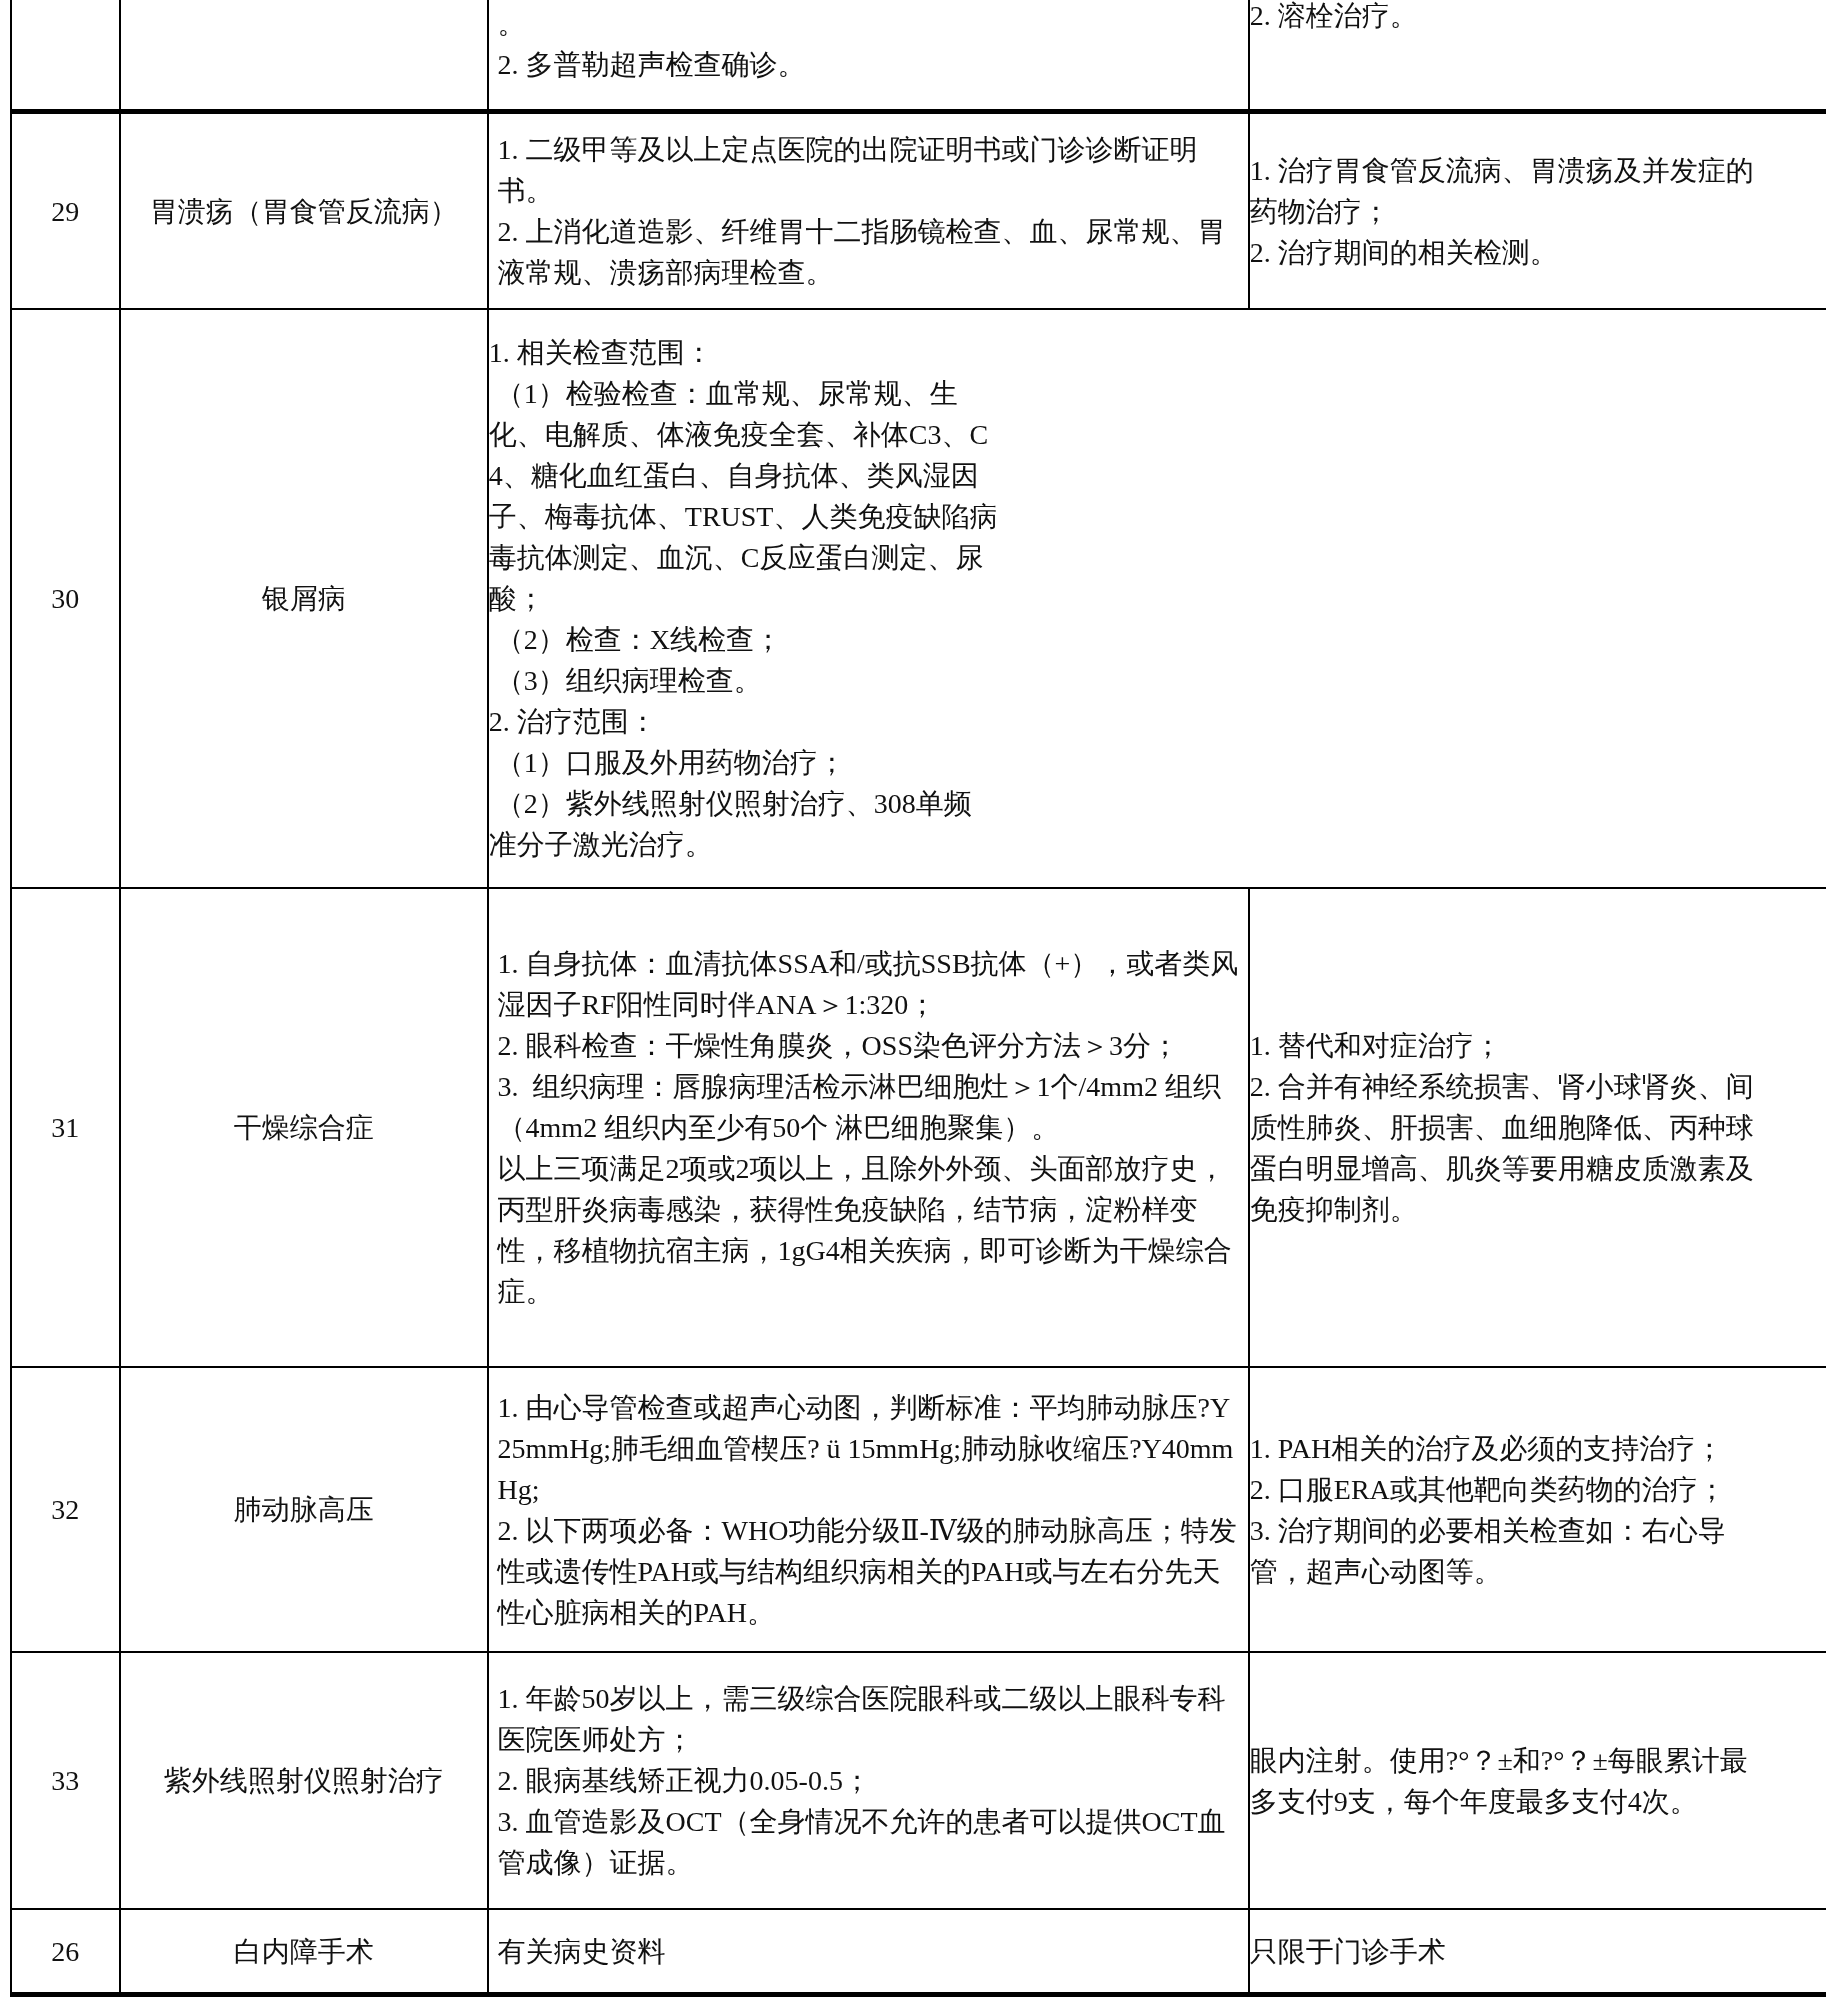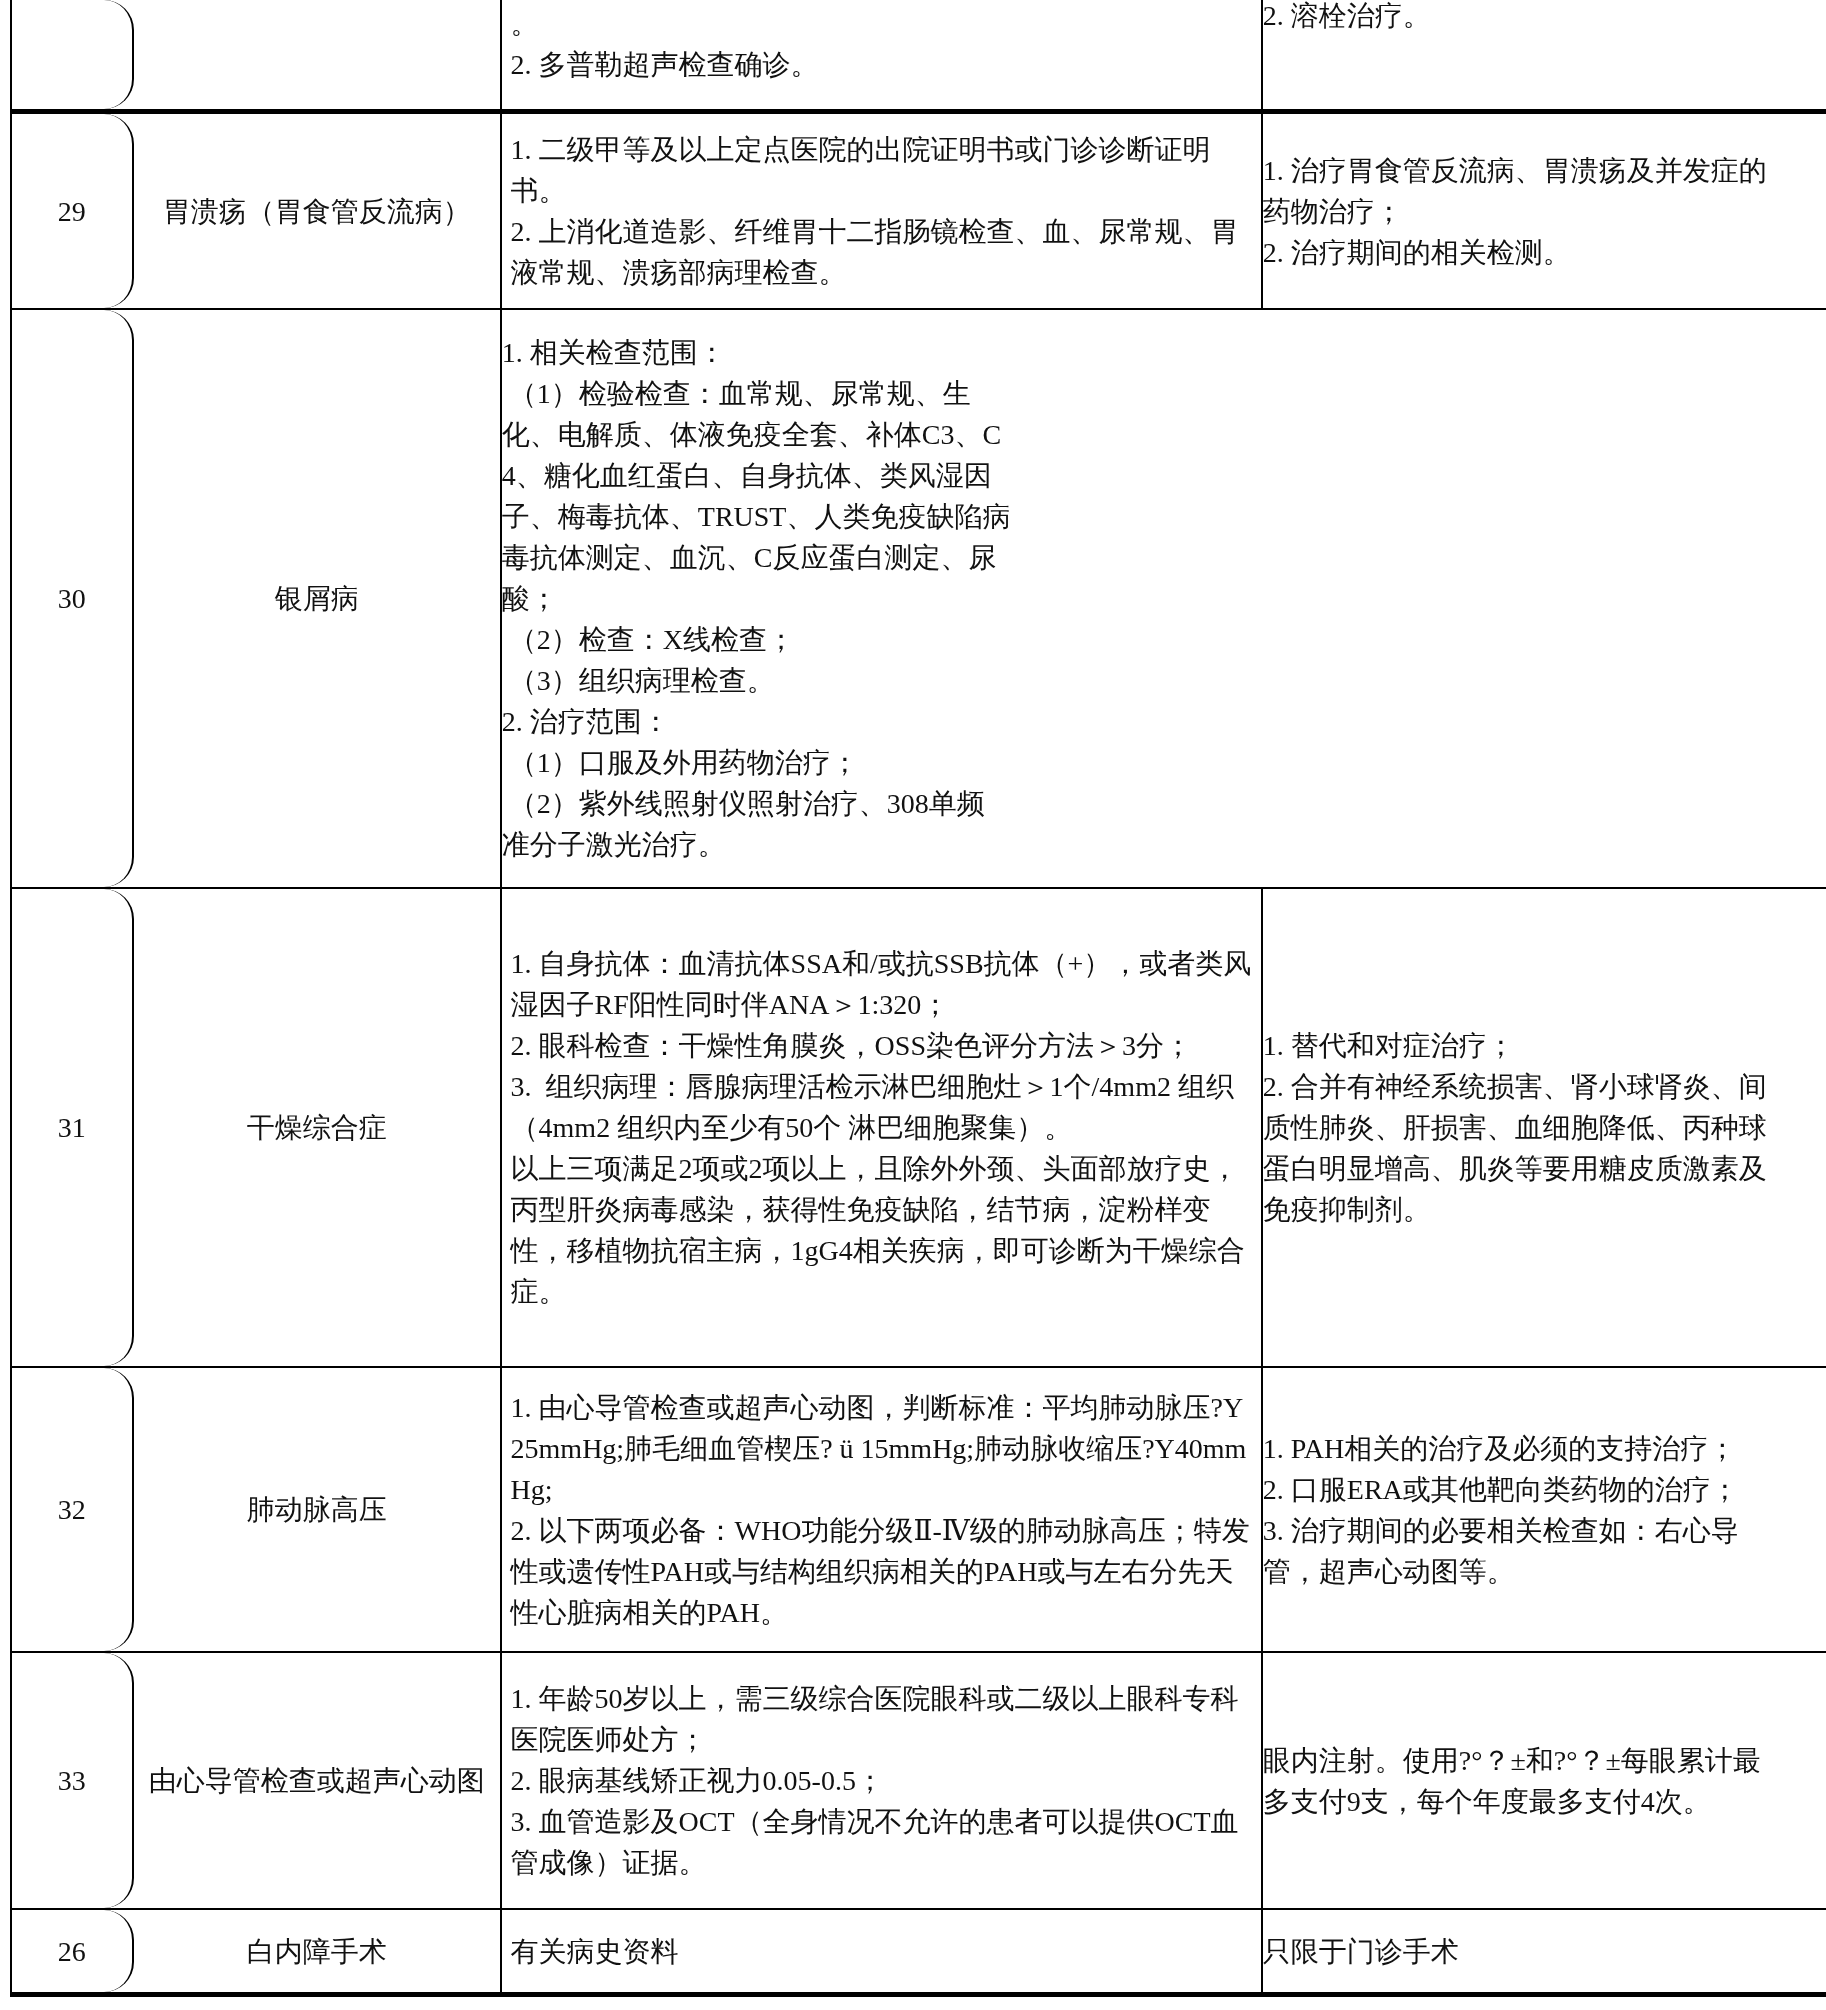--- a/index.html
+++ b/index.html
@@ -10,21 +10,21 @@
   .row{display:flex;border-bottom:2.9px solid #000;}
   .r0{height:109px;border-bottom-width:5.9px;}
   .r1{height:194px;}
   .r2{height:577px;}
   .r3{height:477px;}
   .r4{height:283px;}
   .r5{height:255px;}
   .r6{height:82px;border-bottom-width:5.9px;}
   .cell{box-sizing:border-box;display:flex;flex-direction:column;justify-content:center;
         padding:5.9px 9.8px;font-size:28px;line-height:41px;overflow:hidden;}
-  .c1{width:122px;border-right:2px solid #000;align-items:center;text-align:center;border-radius:30px;}
+  .c1{width:109px;border-right:2px solid #000;align-items:center;text-align:center;}
   .c2{width:368px;border-right:2px solid #000;align-items:center;text-align:center;}
   .c3{width:761px;border-right:2px solid #000;padding-left:8.8px;padding-right:5.9px;}
   .c4{width:515px;padding-left:0;padding-right:5.9px;}
   .txt{white-space:pre-wrap;word-break:break-all;}
   .r0 .cell{justify-content:flex-start;padding-top:2.9px;}
   .r0 .c4 .txt{margin-top:-7.8px;}
 </style>
 </head>
 <body>
 
@@ -117,21 +117,21 @@
 2. 口服ERA或其他靶向类药物的治疗；
 3. 治疗期间的必要相关检查如：右心导管，超声心动图等。</div>
         </div>
     </div>
 
     <div class="row r5">
       <div class="cell c1">
           <div class="txt">33</div>
         </div>
       <div class="cell c2">
-          <div class="txt">由心导管检查或超声心动图</div>
+          <div class="txt">紫外线照射仪照射治疗</div>
         </div>
       <div class="cell c3">
           <div class="txt">1. 年龄50岁以上，需三级综合医院眼科或二级以上眼科专科医院医师处方；
 2. 眼病基线矫正视力0.05-0.5；
 3. 血管造影及OCT（全身情况不允许的患者可以提供OCT血管成像）证据。</div>
         </div>
       <div class="cell c4">
           <div class="txt">眼内注射。使用?°？±和?°？±每眼累计最多支付9支，每个年度最多支付4次。</div>
         </div>
     </div>

